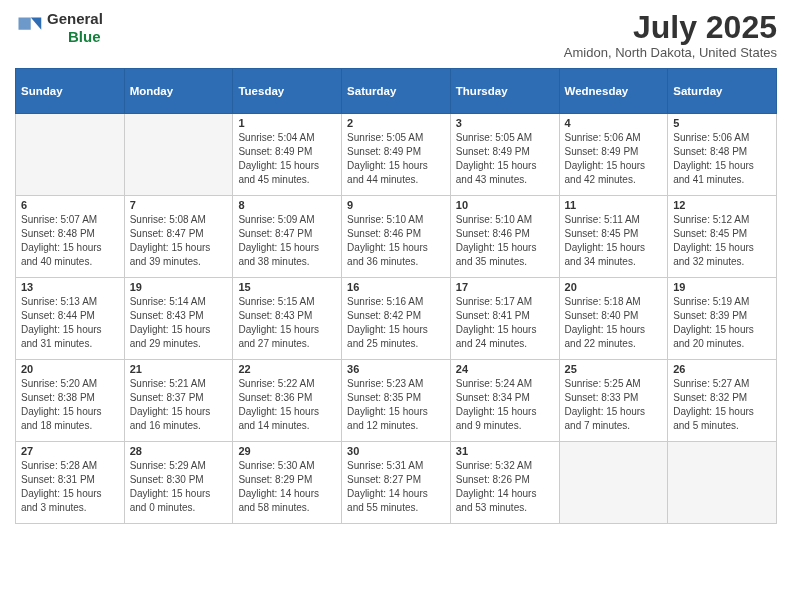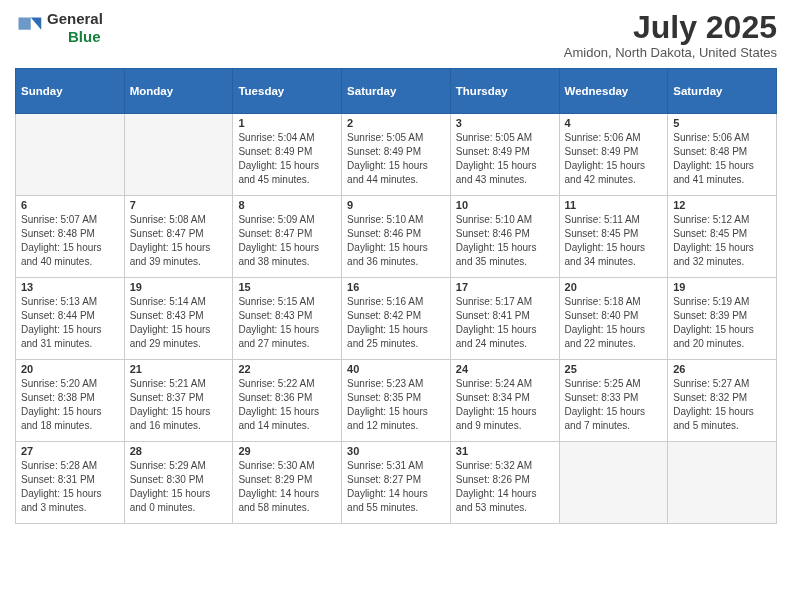--- a/index.html
+++ b/index.html
@@ -218,21 +218,21 @@
           </td>
           <td>
             <div class="day-number">21</div>
             <div class="day-info">Sunrise: 5:21 AM<br>Sunset: 8:37 PM<br>Daylight: 15 hours and 16 minutes.</div>
           </td>
           <td>
             <div class="day-number">22</div>
             <div class="day-info">Sunrise: 5:22 AM<br>Sunset: 8:36 PM<br>Daylight: 15 hours and 14 minutes.</div>
           </td>
           <td>
-            <div class="day-number">40</div>
+            <div class="day-number">36</div>
             <div class="day-info">Sunrise: 5:23 AM<br>Sunset: 8:35 PM<br>Daylight: 15 hours and 12 minutes.</div>
           </td>
           <td>
             <div class="day-number">24</div>
             <div class="day-info">Sunrise: 5:24 AM<br>Sunset: 8:34 PM<br>Daylight: 15 hours and 9 minutes.</div>
           </td>
           <td>
             <div class="day-number">25</div>
             <div class="day-info">Sunrise: 5:25 AM<br>Sunset: 8:33 PM<br>Daylight: 15 hours and 7 minutes.</div>
           </td>

